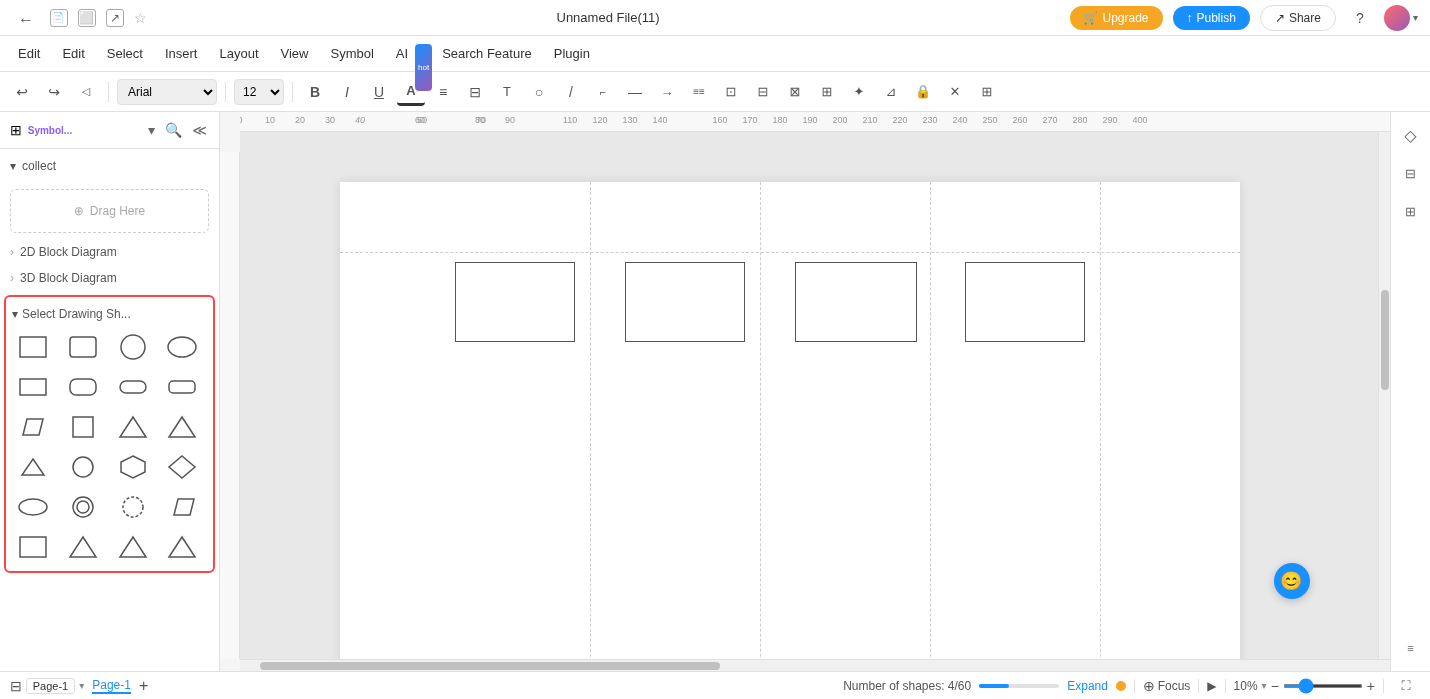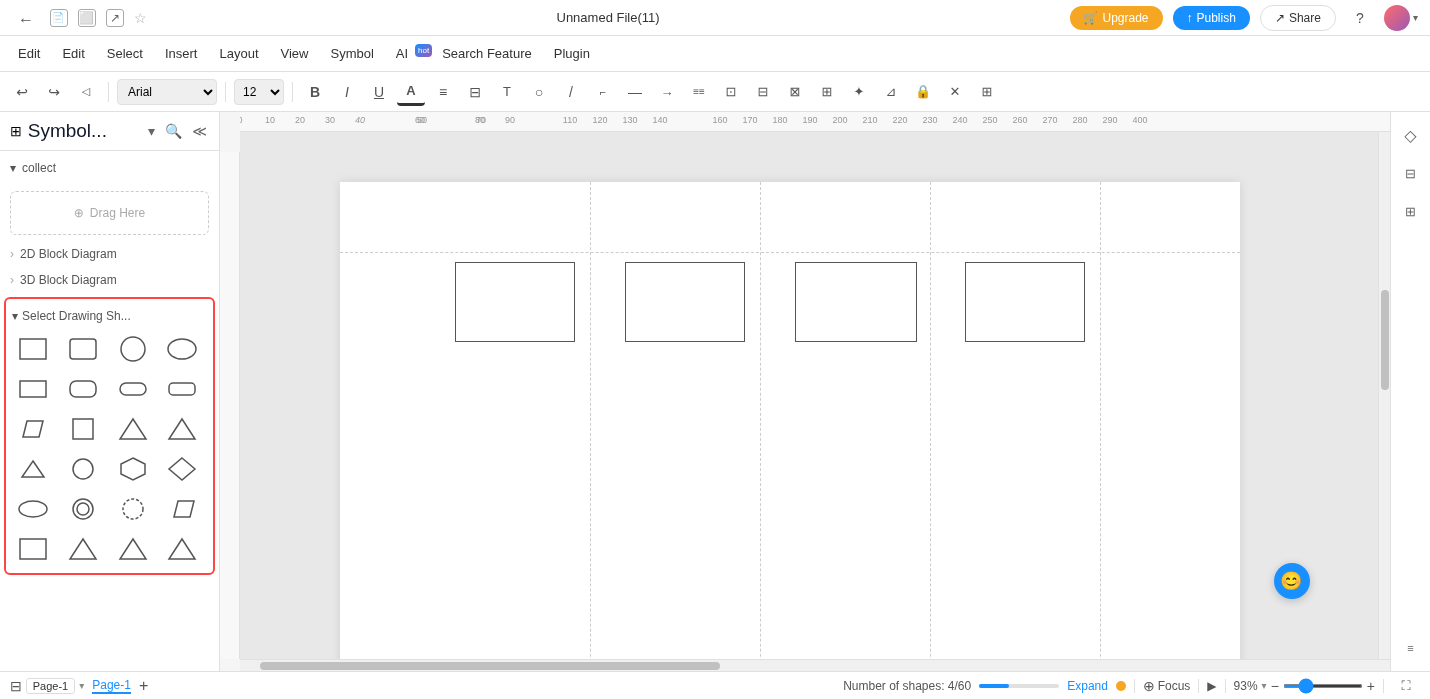--- a/index.html
+++ b/index.html
@@ -132,21 +132,21 @@
       flex-direction: column;
       overflow: hidden;
     }
     .sidebar-header {
       display: flex;
       align-items: center;
       padding: 8px 10px;
       border-bottom: 1px solid #e0e0e0;
       gap: 6px;
     }
-    .sidebar-title { font-size: 19px; font-weight: 400; color: #0f172a; flex: 1; }
+    .sidebar-title { font-size: 10px; font-weight: 700; color: #8b5cf6; flex: 1; }
     .sidebar-icon-btn { background: none; border: none; cursor: pointer; color: #666; font-size: 14px; padding: 2px; }
 
     .sidebar-section { padding: 6px 10px; }
     .section-header {
       display: flex; align-items: center; gap: 6px;
       font-size: 12px; color: #555; cursor: pointer; padding: 4px 0;
     }
 
     .drag-here {
       border: 1px dashed #ccc;
@@ -297,21 +297,21 @@
       font-size: 9px;
       color: #999;
       transform: translateX(-50%);
     }
 
     
     .hot-badge {
       background: linear-gradient(135deg, #1890ff, #9b59b6);
       color: #fff;
       font-size: 8px;
-      padding: 2px 3px;
+      padding: 19px 3px;
       border-radius: 4px;
       position: absolute;
       top: 2px;
       right: -2px;
     }
 
     
     .canvas-fab {
       position: absolute;
       bottom: 60px;
@@ -712,21 +712,21 @@
     <div class="focus-btn">
       <span class="focus-icon">⊕</span>
       <span>Focus</span>
     </div>
     <div style="width:1px; height:14px; background:#e0e0e0;"></div>
     <div class="play-btn">
       <span>▶</span>
     </div>
     <div style="width:1px; height:14px; background:#e0e0e0;"></div>
     <div class="zoom-control">
-      <span>93%</span>
+      <span>10%</span>
       <span style="font-size:10px; color:#888;">▾</span>
       <button class="zoom-btn">−</button>
       <input type="range" min="10" max="400" value="100" style="width: 80px; height: 4px; accent-color: rgb(24, 144, 255);">
       <button class="zoom-btn">+</button>
     </div>
     <div style="width:1px; height:14px; background:#e0e0e0;"></div>
     <button class="toolbar-btn" style="font-size:13px;">⛶</button>
   </div>
 </div>
 

